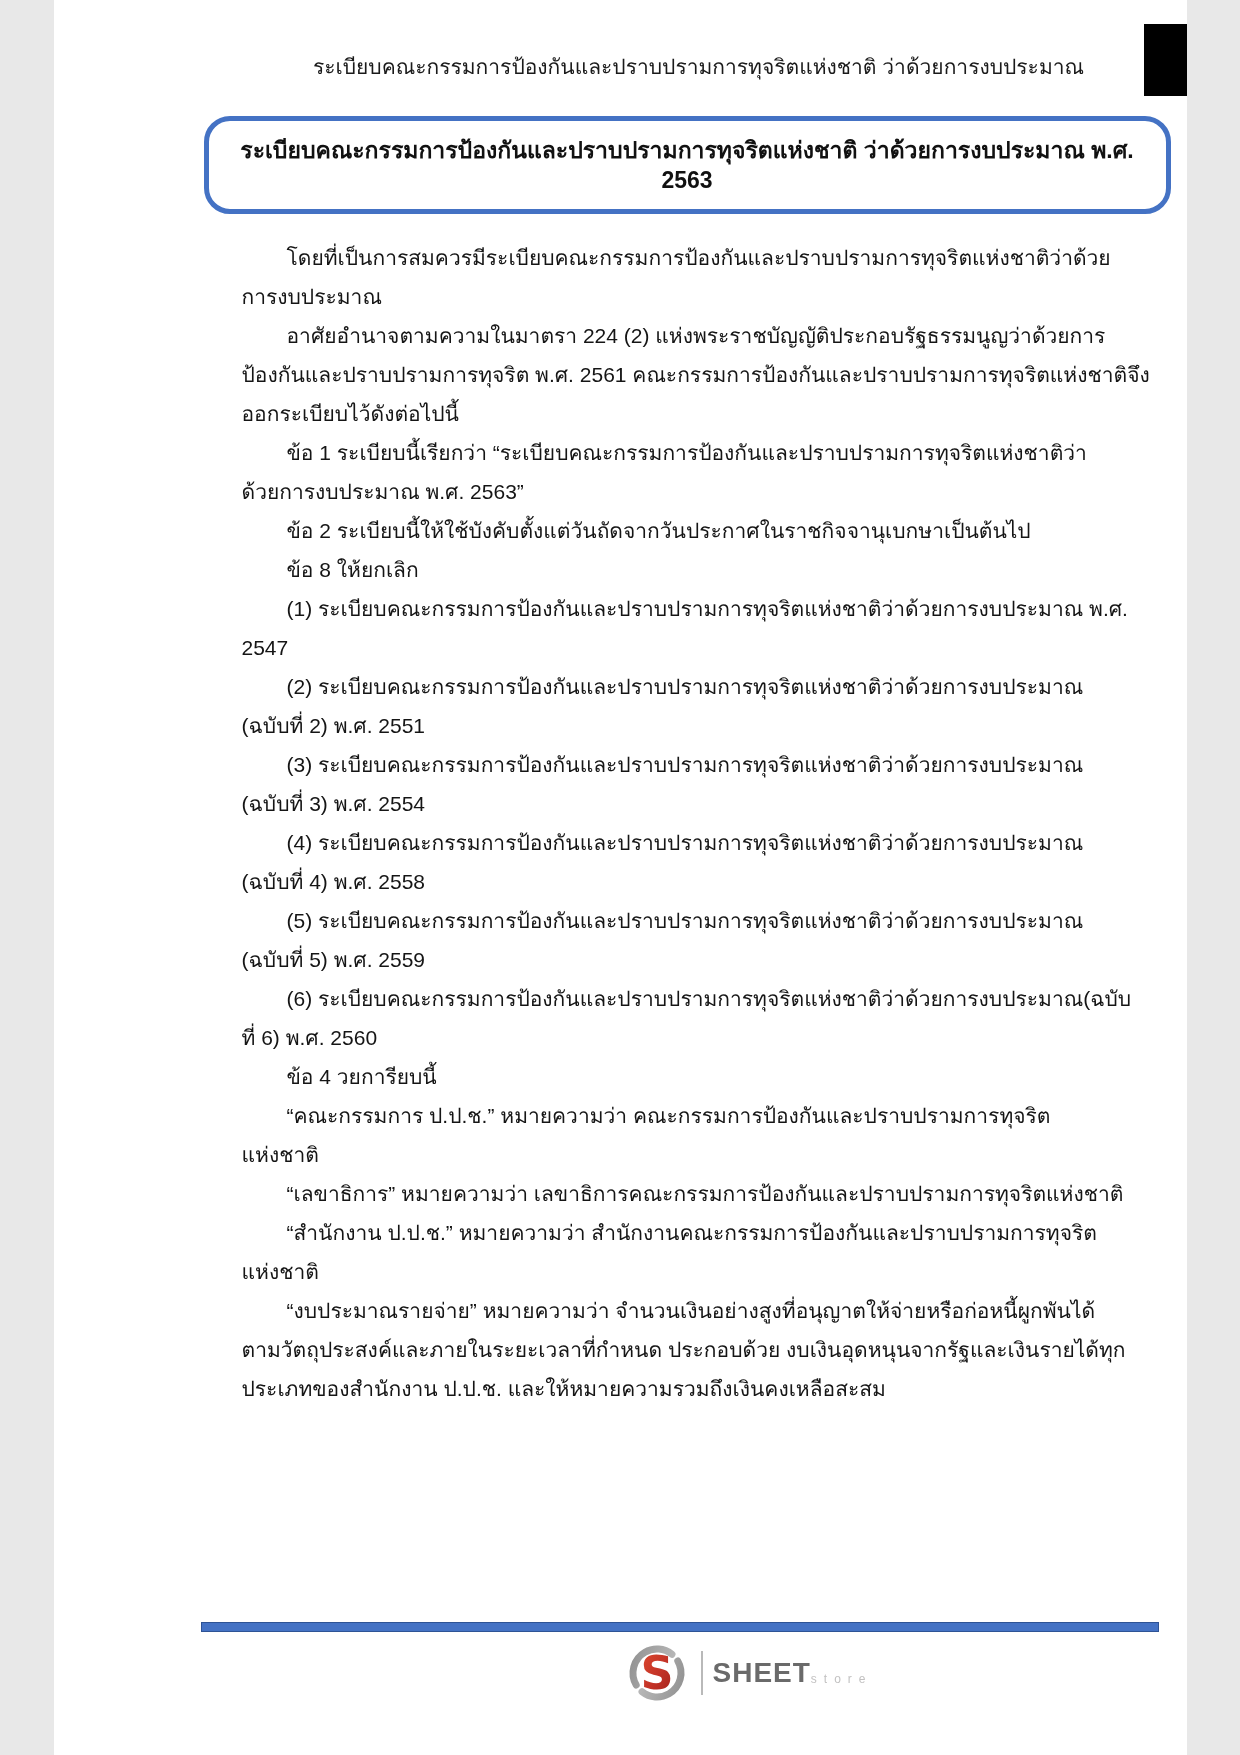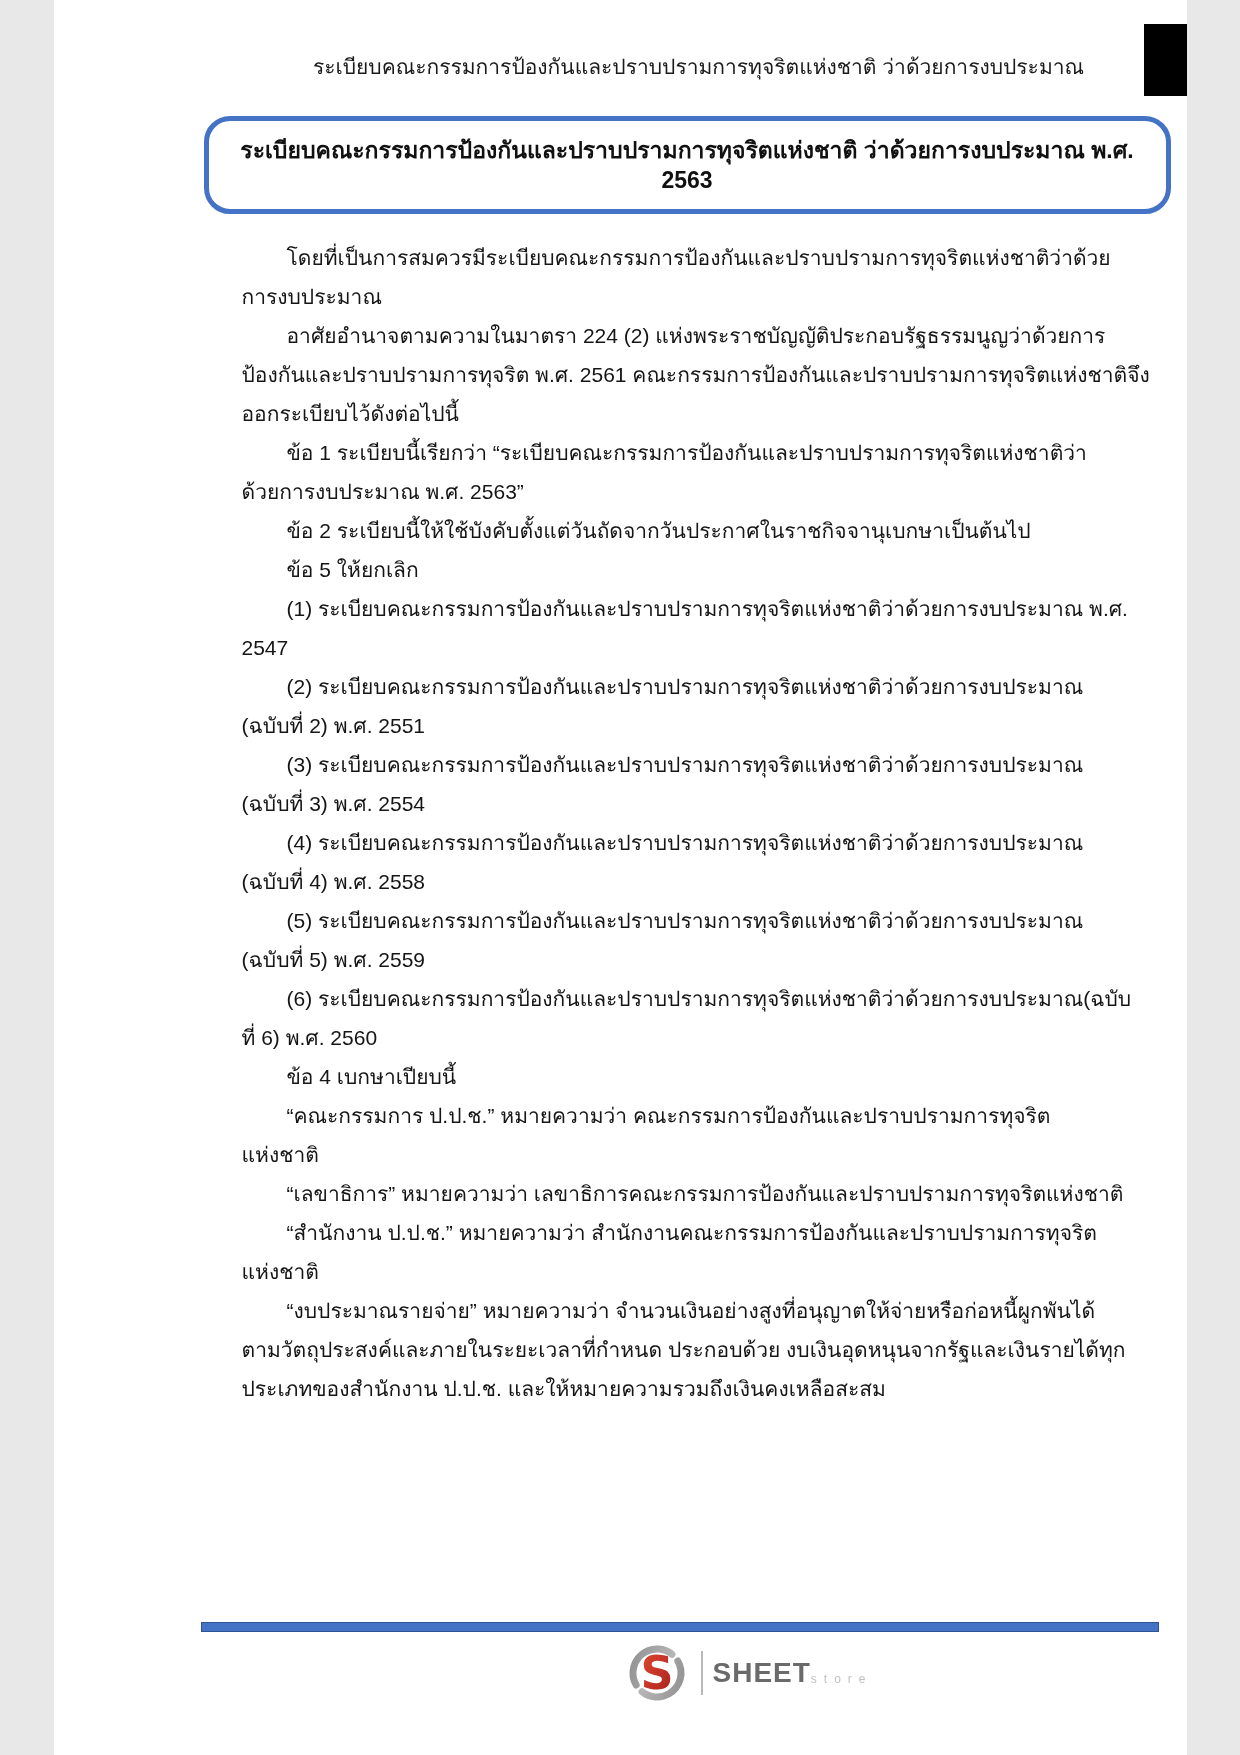--- a/index.html
+++ b/index.html
@@ -91,34 +91,34 @@
 
   <div class="body-text">
       <div class="line indent"><span>โดยที่เป็นการสมควรมีระเบียบคณะกรรมการป้องกันและปราบปรามการทุจริตแห่งชาติว่าด้วย</span></div>
       <div class="line"><span>การงบประมาณ</span></div>
       <div class="line indent"><span>อาศัยอำนาจตามความในมาตรา 224 (2) แห่งพระราชบัญญัติประกอบรัฐธรรมนูญว่าด้วยการ</span></div>
       <div class="line"><span>ป้องกันและปราบปรามการทุจริต พ.ศ. 2561 คณะกรรมการป้องกันและปราบปรามการทุจริตแห่งชาติจึง</span></div>
       <div class="line"><span>ออกระเบียบไว้ดังต่อไปนี้</span></div>
       <div class="line indent"><span class="b">ข้อ 1</span><span> ระเบียบนี้เรียกว่า “ระเบียบคณะกรรมการป้องกันและปราบปรามการทุจริตแห่งชาติว่า</span></div>
       <div class="line"><span>ด้วยการงบประมาณ พ.ศ. 2563”</span></div>
       <div class="line indent"><span class="b">ข้อ 2</span><span> ระเบียบนี้ให้ใช้บังคับตั้งแต่วันถัดจากวันประกาศในราชกิจจานุเบกษาเป็นต้นไป</span></div>
-      <div class="line indent"><span class="b">ข้อ 5</span><span> ให้ยกเลิก</span></div>
+      <div class="line indent"><span class="b">ข้อ 8</span><span> ให้ยกเลิก</span></div>
       <div class="line indent"><span>(1) ระเบียบคณะกรรมการป้องกันและปราบปรามการทุจริตแห่งชาติว่าด้วยการงบประมาณ พ.ศ.</span></div>
       <div class="line"><span>2547</span></div>
       <div class="line indent"><span>(2) ระเบียบคณะกรรมการป้องกันและปราบปรามการทุจริตแห่งชาติว่าด้วยการงบประมาณ</span></div>
       <div class="line"><span>(ฉบับที่ 2) พ.ศ. 2551</span></div>
       <div class="line indent"><span>(3) ระเบียบคณะกรรมการป้องกันและปราบปรามการทุจริตแห่งชาติว่าด้วยการงบประมาณ</span></div>
       <div class="line"><span>(ฉบับที่ 3) พ.ศ. 2554</span></div>
       <div class="line indent"><span>(4) ระเบียบคณะกรรมการป้องกันและปราบปรามการทุจริตแห่งชาติว่าด้วยการงบประมาณ</span></div>
       <div class="line"><span>(ฉบับที่ 4) พ.ศ. 2558</span></div>
       <div class="line indent"><span>(5) ระเบียบคณะกรรมการป้องกันและปราบปรามการทุจริตแห่งชาติว่าด้วยการงบประมาณ</span></div>
       <div class="line"><span>(ฉบับที่ 5) พ.ศ. 2559</span></div>
       <div class="line indent"><span>(6) ระเบียบคณะกรรมการป้องกันและปราบปรามการทุจริตแห่งชาติว่าด้วยการงบประมาณ(ฉบับ</span></div>
       <div class="line"><span>ที่ 6) พ.ศ. 2560</span></div>
-      <div class="line indent"><span class="b">ข้อ 4</span><span> เบกษาเปียบนี้</span></div>
+      <div class="line indent"><span class="b">ข้อ 4</span><span> วยการียบนี้</span></div>
       <div class="line indent"><span>“คณะกรรมการ ป.ป.ช.” หมายความว่า คณะกรรมการป้องกันและปราบปรามการทุจริต</span></div>
       <div class="line"><span>แห่งชาติ</span></div>
       <div class="line indent"><span>“เลขาธิการ” หมายความว่า เลขาธิการคณะกรรมการป้องกันและปราบปรามการทุจริตแห่งชาติ</span></div>
       <div class="line indent"><span>“สำนักงาน ป.ป.ช.” หมายความว่า สำนักงานคณะกรรมการป้องกันและปราบปรามการทุจริต</span></div>
       <div class="line"><span>แห่งชาติ</span></div>
       <div class="line indent"><span>“งบประมาณรายจ่าย” หมายความว่า จำนวนเงินอย่างสูงที่อนุญาตให้จ่ายหรือก่อหนี้ผูกพันได้</span></div>
       <div class="line"><span>ตามวัตถุประสงค์และภายในระยะเวลาที่กำหนด ประกอบด้วย งบเงินอุดหนุนจากรัฐและเงินรายได้ทุก</span></div>
       <div class="line"><span>ประเภทของสำนักงาน ป.ป.ช. และให้หมายความรวมถึงเงินคงเหลือสะสม</span></div>
     </div>
 

